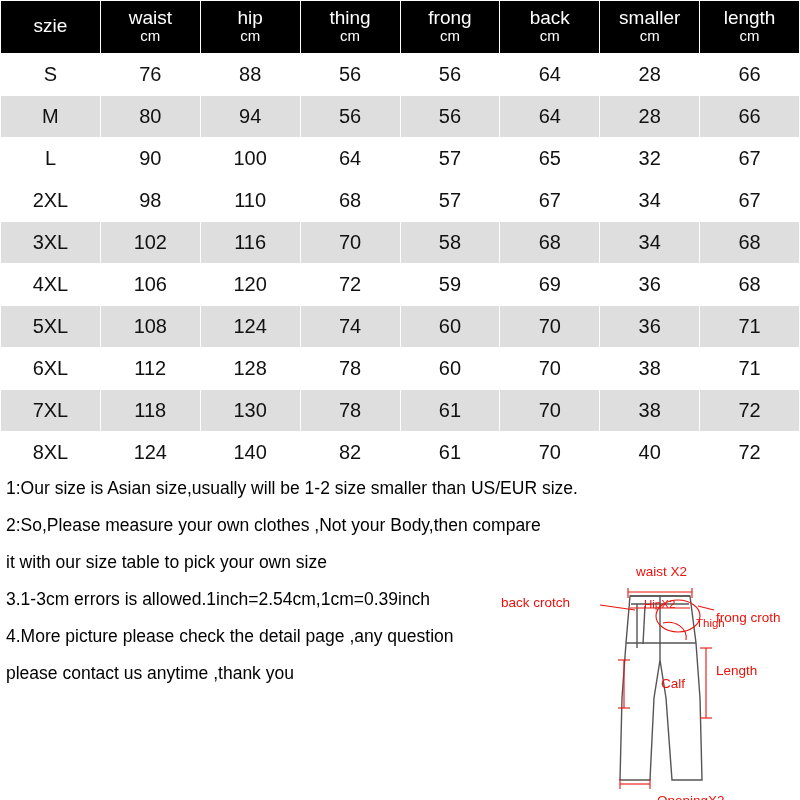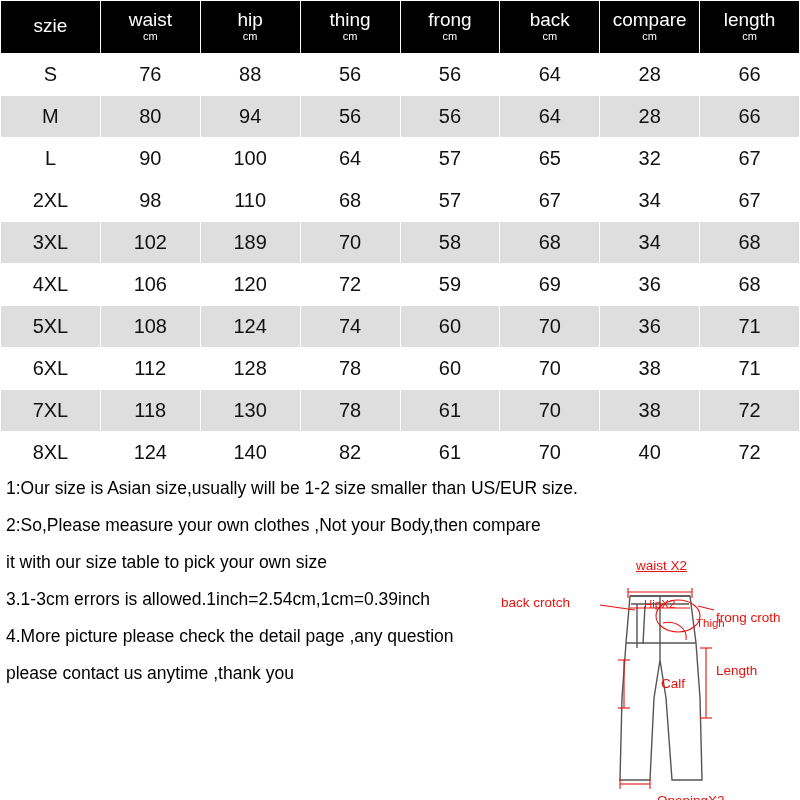--- a/index.html
+++ b/index.html
@@ -36,21 +36,21 @@
   thead th {
     background: #000000;
     color: #ffffff;
     font-size: 19px;
     height: 46px;
     line-height: 1.05;
     padding: 2px 0 4px 0;
   }
   thead th .unit {
     display: block;
-    font-size: 11px;
+    font-size: 15px;
     line-height: 1.1;
   }
   tbody td {
     height: 39px;
     font-size: 20px;
     color: #111111;
     border: 1px solid #ffffff;
   }
   tbody tr.odd td {
     background: #ffffff;
@@ -128,21 +128,21 @@
         </th>
         <th>
           <span>frong</span>
           <span class="unit">cm</span>
         </th>
         <th>
           <span>back</span>
           <span class="unit">cm</span>
         </th>
         <th>
-          <span>compare</span>
+          <span>smaller</span>
           <span class="unit">cm</span>
         </th>
         <th>
           <span>length</span>
           <span class="unit">cm</span>
         </th>
       </tr>
     </thead>
     <tbody>
       <tr class="odd">
@@ -181,21 +181,21 @@
         <td>110</td>
         <td>68</td>
         <td>57</td>
         <td>67</td>
         <td>34</td>
         <td>67</td>
       </tr>
       <tr class="even">
         <td class="size-cell">3XL</td>
         <td>102</td>
-        <td>189</td>
+        <td>116</td>
         <td>70</td>
         <td>58</td>
         <td>68</td>
         <td>34</td>
         <td>68</td>
       </tr>
       <tr class="odd">
         <td class="size-cell">4XL</td>
         <td>106</td>
         <td>120</td>
@@ -283,21 +283,21 @@
         <line x1="118" y1="112" x2="130" y2="112"></line>
         <line x1="118" y1="160" x2="130" y2="160"></line>
         <line x1="206" y1="100" x2="206" y2="170"></line>
         <line x1="200" y1="100" x2="212" y2="100"></line>
         <line x1="200" y1="170" x2="212" y2="170"></line>
         <line x1="120" y1="236" x2="150" y2="236"></line>
         <line x1="120" y1="231" x2="120" y2="241"></line>
         <line x1="150" y1="231" x2="150" y2="241"></line>
       </g>
     </svg>
-    <div class="dlabel" style="left:136px; top:10px;text-decoration:underline;">waist X2</div>
+    <div class="dlabel" style="left:136px; top:16px;">waist X2</div>
     <div class="dlabel" style="left:1px; top:47px;">back crotch</div>
     <div class="dlabel small" style="left:122px; top:50px;padding-left:22px;">HipX2</div>
     <div class="dlabel small" style="left:196px; top:69px;">Thigh</div>
     <div class="dlabel" style="left:216px; top:62px;">frong croth</div>
     <div class="dlabel" style="left:216px; top:115px;">Length</div>
     <div class="dlabel" style="left:161px; top:128px;">Calf</div>
     <div class="dlabel" style="left:157px; top:228px;margin-top:17px;">OpeningX2</div>
   </div>
 
 </div>

